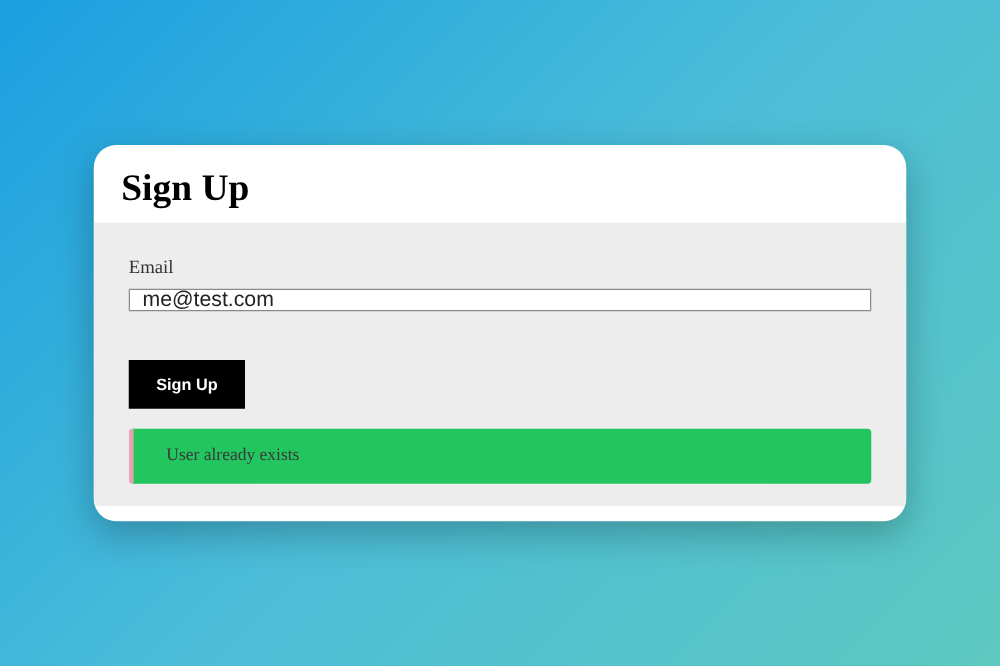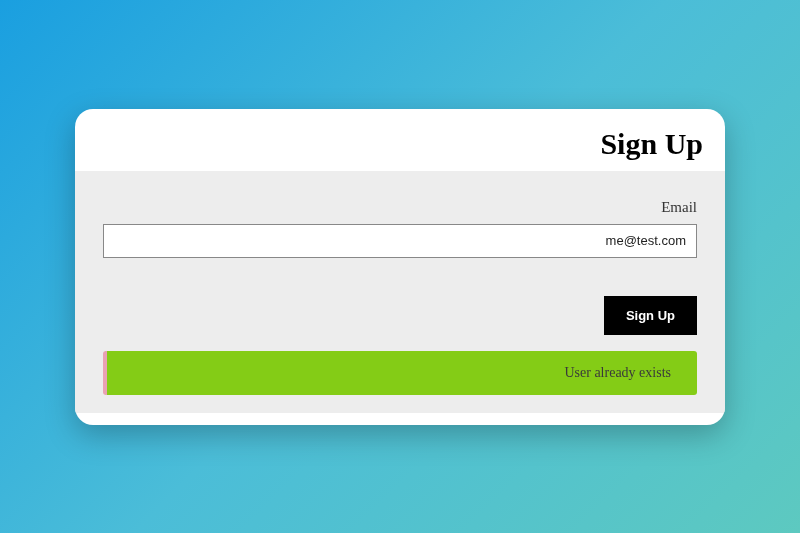--- a/index.html
+++ b/index.html
@@ -1,19 +1,18 @@
 <!DOCTYPE html>
 <html><head>
   <meta charset="utf-8">
   <style>
     * {
       margin: 0;
       padding: 0;
       box-sizing: border-box;
-      text-align: right;
     }
     body {
       width: 800px;
       height: 533px;
       background: linear-gradient(135deg, #1a9fe0 0%, #4bbdd8 50%, #5dc9c0 100%);
       display: flex;
       align-items: center;
       justify-content: center;
       font-family: Georgia, "Times New Roman", serif;
     }
@@ -44,44 +43,44 @@
     }
     .field-label {
       display: block;
       font-size: 15px;
       color: #333;
       margin-bottom: 8px;
       font-family: Georgia, "Times New Roman", serif;
     }
     .field-input {
       width: 100%;
-      height: 34px;
+      height: 18px;
       border: 1px solid #888;
       background: #fff;
       padding: 6px 10px;
-      font-size: 13px;
+      font-size: 17px;
       font-family: Arial, Helvetica, sans-serif;
       color: #222;
     }
     .submit-row {
       margin-top: 10px;
       margin-bottom: 16px;
     }
     .submit-button {
       background: #000;
       color: #fff;
       border: none;
       padding: 12px 22px;
       font-size: 13px;
       font-weight: 700;
       font-family: Arial, Helvetica, sans-serif;
       cursor: pointer;
     }
     .alert {
-      background: #84cc16;
+      background: #22c55e;
       border-left: 4px solid #e9a2b3;
       padding: 14px 26px;
       font-size: 14px;
       color: #3a3a3a;
       font-family: Georgia, "Times New Roman", serif;
       border-radius: 3px;
     }
   </style>
 </head>
 <body>

